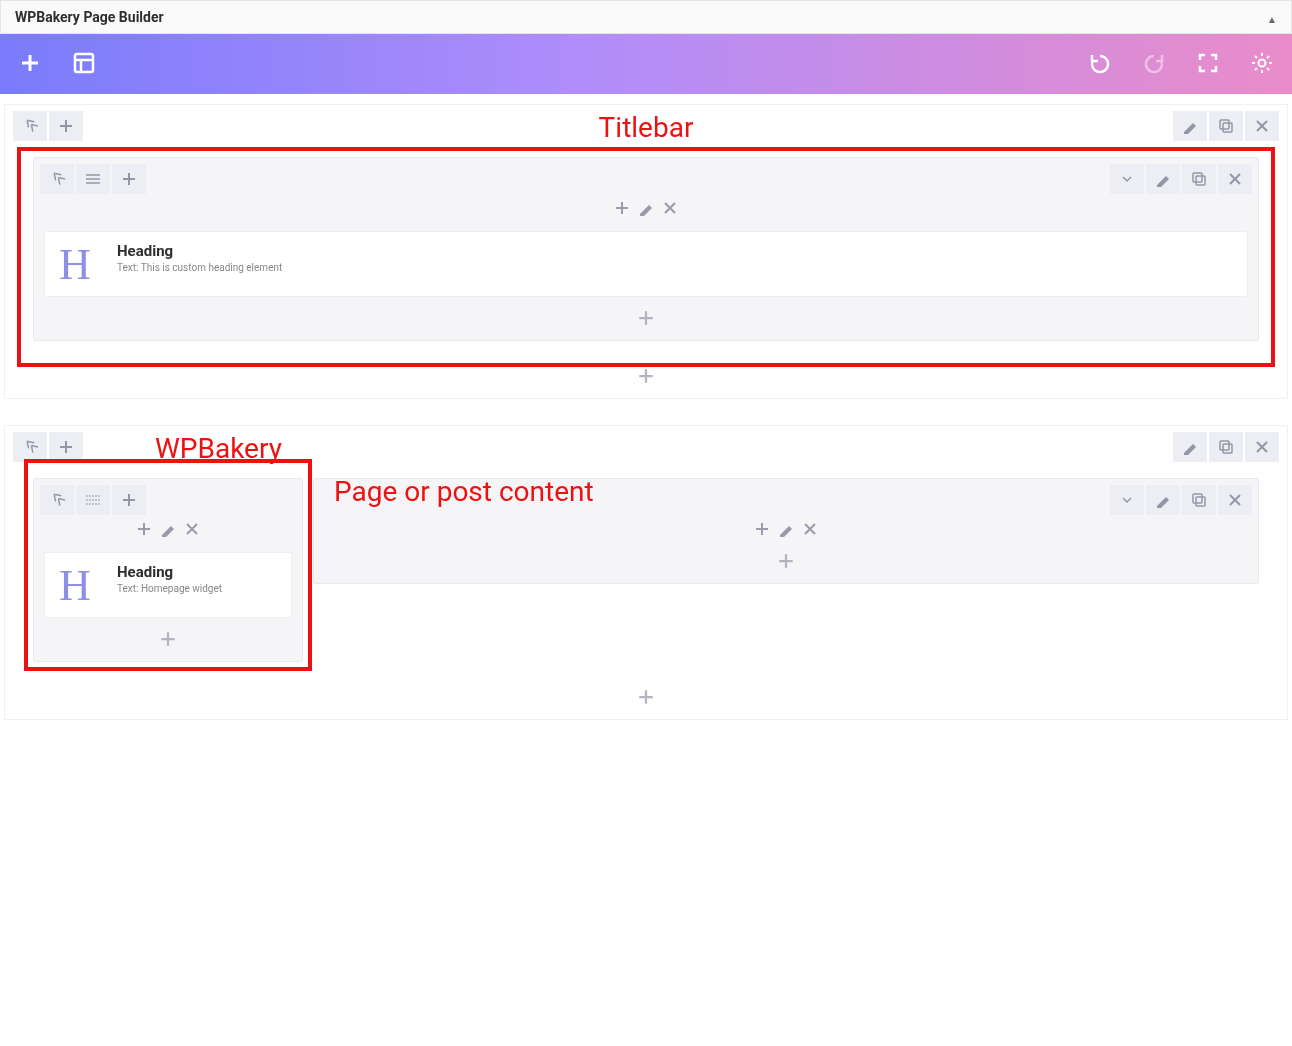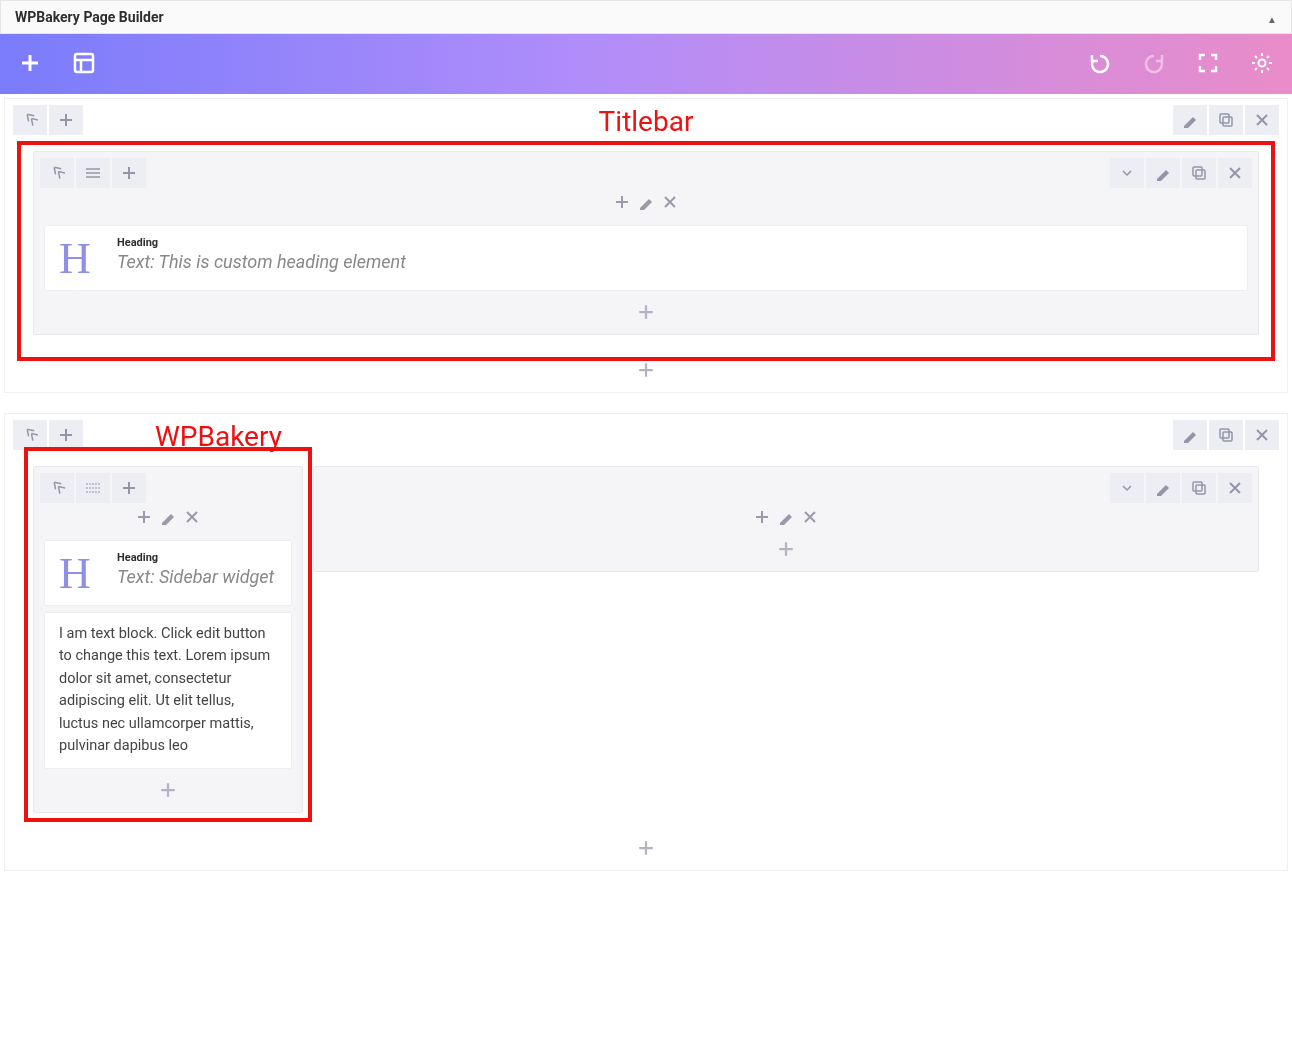--- a/index.html
+++ b/index.html
@@ -10,42 +10,42 @@
 .collapse-tri { font-size:10px; color:#666; }
 
 .top-toolbar { height: 60px; background: linear-gradient(90deg, #7a7cfb 0%, #b08dfa 45%, #ea8cc9 100%); display:flex; align-items:center; padding: 0 18px; }
 .top-toolbar .left, .top-toolbar .right { display:flex; gap: 30px; align-items:center; }
 .top-toolbar .right { margin-left:auto; }
 .top-toolbar svg { width:24px; height:24px; fill:#fff; stroke:#fff; }
 .top-toolbar .dim svg { opacity:0.45; }
 
 .canvas { padding: 4px 4px 40px; background:#fff; }
 
-.row { border:1px solid #f0f0f0; margin: 0 0 0; background:#fff; position:relative; }
+.row { border:1px solid #f0f0f0; margin: 6px 0 0; background:#fff; position:relative; }
 .row-head { display:flex; align-items:center; padding: 6px 8px; }
 .row-head-left, .row-head-right { display:flex; gap:2px; }
 .row-head-right { margin-left:auto; }
 .sq-btn { width: 34px; height: 30px; background:#eceef3; display:flex; align-items:center; justify-content:center; cursor:pointer; }
 .sq-btn svg { width:16px; height:16px; fill:#9496a8; stroke:#9496a8; }
 
 .row-body { padding: 10px 28px 20px; position:relative; }
 .annot { color:#e11; font-size:28px; text-align:center; position:absolute; pointer-events:none; }
 
 .col-group { display:flex; gap: 10px; align-items:flex-start; }
 .col { background:#f5f5f8; border:1px solid #e9e9ed; border-radius:2px; position:relative; flex: 1; }
 .col-head { display:flex; align-items:center; padding:6px 6px 0; }
 .col-head-left, .col-head-right { display:flex; gap:2px; }
 .col-head-right { margin-left:auto; }
 .col-overlay-ctrls { display:flex; gap:8px; justify-content:center; padding:6px 0; }
 .col-overlay-ctrls svg { width:16px; height:16px; fill:#9a9aaa; stroke:#9a9aaa; cursor:pointer; }
 
 .element { background:#fff; border:1px solid #eee; border-radius:2px; margin: 6px 10px; padding: 10px 14px; display:flex; gap:14px; align-items:flex-start; }
 .element .icon { width:44px; height:44px; flex:none; }
-.element .name { font-weight:bold; font-size:11px; margin-bottom:2px; }
-.element .sub { font-style:italic; color:#888; font-size:18px; }
+.element .name { font-weight:bold; font-size:15px; margin-bottom:2px; }
+.element .sub { color:#888; font-size:10px; }
 .element .body-text { color:#444; font-size:14.5px; line-height:1.55; }
 
 .col-foot, .row-foot { text-align:center; padding: 6px 0 10px; }
 .col-foot svg, .row-foot svg { width:18px; height:18px; fill:#b3b3c2; stroke:#b3b3c2; cursor:pointer; }
 
 .red-box { border:4px solid #e11; position:absolute; pointer-events:none; }
 
 .sq-btn.caret svg { width:12px; height:12px; }
 </style>
 </head>
@@ -330,32 +330,30 @@
                   <use href="#i-close"></use>
                 </svg></span>
           </div>
 
           <div class="element">
             <svg class="icon" viewBox="0 0 40 40">
                 <use href="#i-heading"></use>
               </svg>
             <div>
               <div class="name">Heading</div>
-              <div class="sub">Text: Sidebar widget</div>
-            </div>
-          </div>
-          <div class="element" style="display:block;">
-            <div class="body-text">I am text block. Click edit button to change this text. Lorem ipsum dolor sit amet, consectetur adipiscing elit. Ut elit tellus, luctus nec ullamcorper mattis, pulvinar dapibus leo</div>
+              <div class="sub">Text: Homepage widget</div>
+            </div>
           </div>
           <div class="col-foot"><span><svg viewBox="0 0 16 16">
                   <use href="#i-plus"></use>
                 </svg></span></div>
         </div>
 
         <div class="col" style="flex:1; position:relative;">
+          <div class="annot" style="left:20px; top:-4px;">Page or post content</div>
           <div class="col-head">
             <div class="col-head-left"></div>
             <div class="col-head-right">
               <div class="sq-btn caret">
                   <svg viewBox="0 0 12 12">
                     <use href="#i-caret"></use>
                   </svg>
                 </div>
               <div class="sq-btn">
                   <svg viewBox="0 0 16 16">

